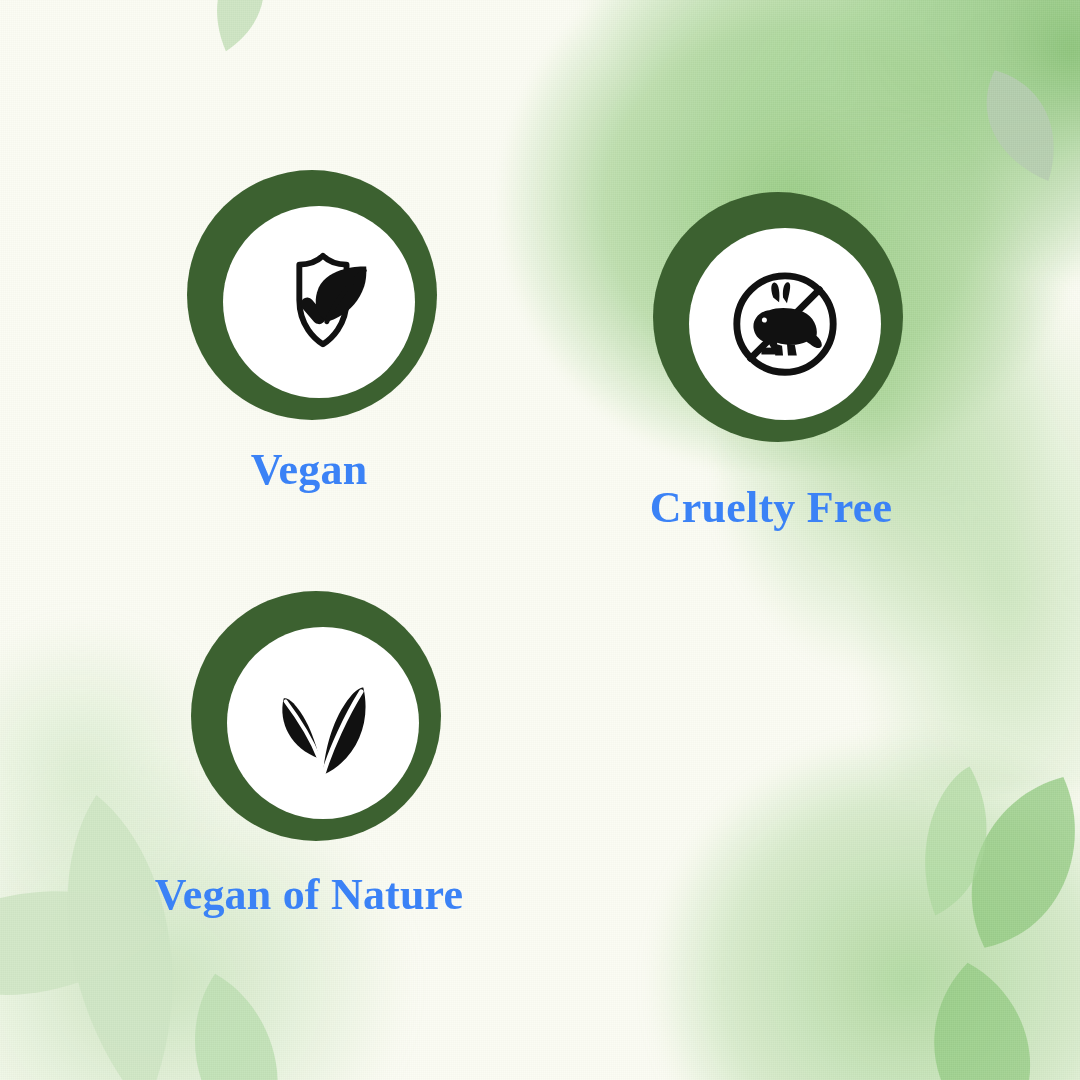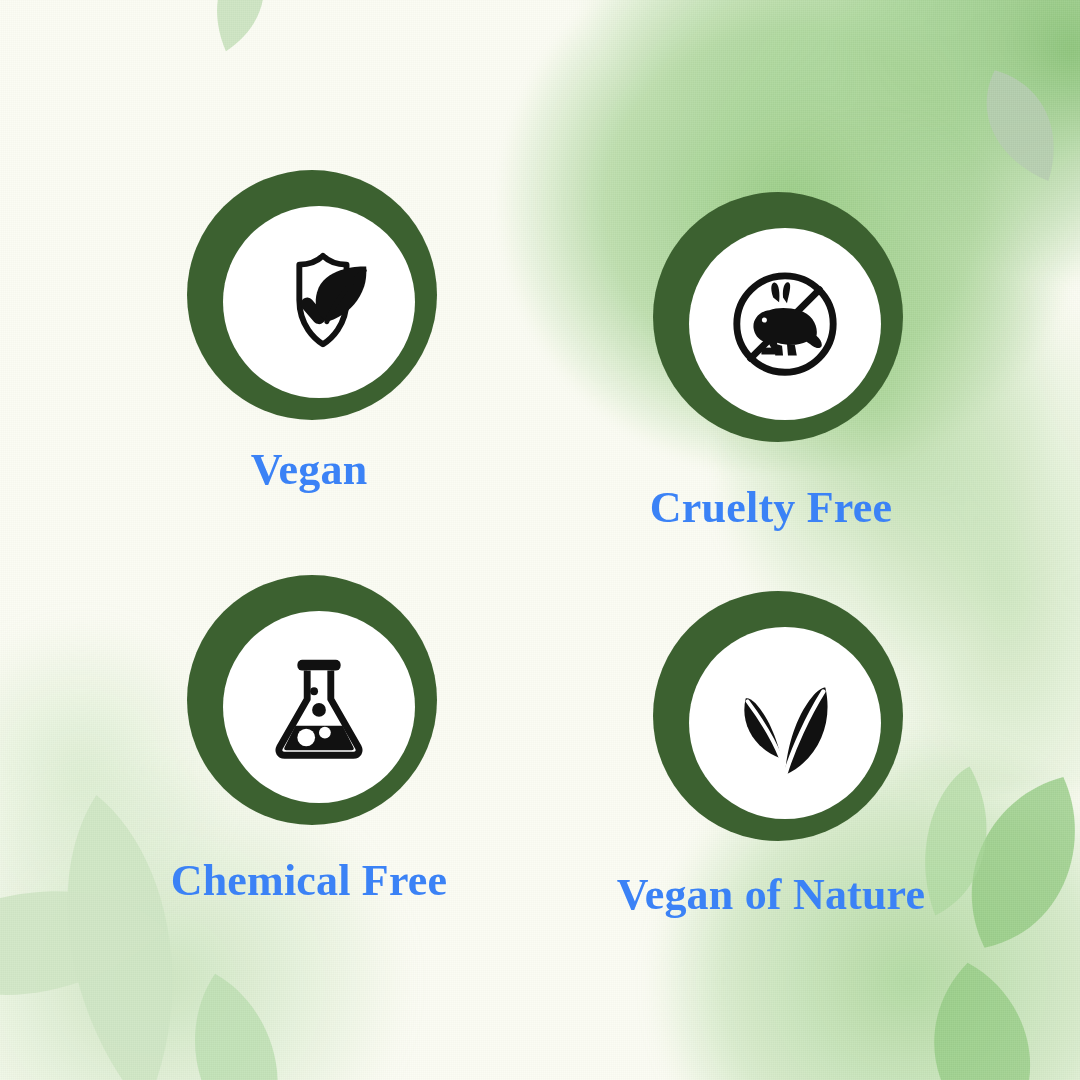--- a/index.html
+++ b/index.html
@@ -197,41 +197,20 @@
               <path d="M62 80 L63 92 L72 92 L70 81 Z"></path>
               <path d="M36 84 L52 84 L52 91 L36 91 Z"></path>
             </g>
             <circle cx="39" cy="56" r="2.6" fill="#ffffff"></circle>
           </svg>
         </div>
       </div>
       <div class="caption">Cruelty Free</div>
     </div>
 
-    <div class="badge" id="badge-chemical">
-      <div class="ring offset">
-        <div class="disc">
-          <svg class="glyph" viewBox="0 0 120 120">
-
-            <rect x="38" y="12" width="44" height="11" rx="5" fill="#111111"></rect>
-
-            <path d="M48 23 L48 52 L20 101 C18 105 20 109 25 109 L95 109 C100 109 102 105 100 101 L72 52 L72 23" fill="#ffffff" stroke="#111111" stroke-width="7" stroke-linejoin="round"></path>
-
-            <path d="M36 79 L84 79 L95 101 C96 103 95 104 93 104 L27 104 C25 104 24 103 25 101 Z" fill="#111111"></path>
-
-            <circle cx="47" cy="91" r="9" fill="#ffffff"></circle>
-            <circle cx="66" cy="86" r="6" fill="#ffffff"></circle>
-
-            <circle cx="60" cy="63" r="7" fill="#111111"></circle>
-            <circle cx="55" cy="44" r="4" fill="#111111"></circle>
-          </svg>
-        </div>
-      </div>
-      <div class="caption">Chemical Free</div>
-    </div>
 
     <div class="badge" id="badge-nature">
       <div class="ring offset">
         <div class="disc">
           <svg class="glyph" viewBox="0 0 120 120">
 
             <path d="M20 35 C14 60 28 86 56 96 C56 96 50 62 30 40 C26 36 22 34 20 35 Z" fill="#111111"></path>
             <path d="M22 38 C34 54 48 76 56 96" fill="none" stroke="#ffffff" stroke-width="4" stroke-linecap="round"></path>
 
             <path d="M101 24 C109 58 96 96 60 113 C60 113 62 64 88 33 C93 27 99 23 101 24 Z" fill="#111111"></path>

